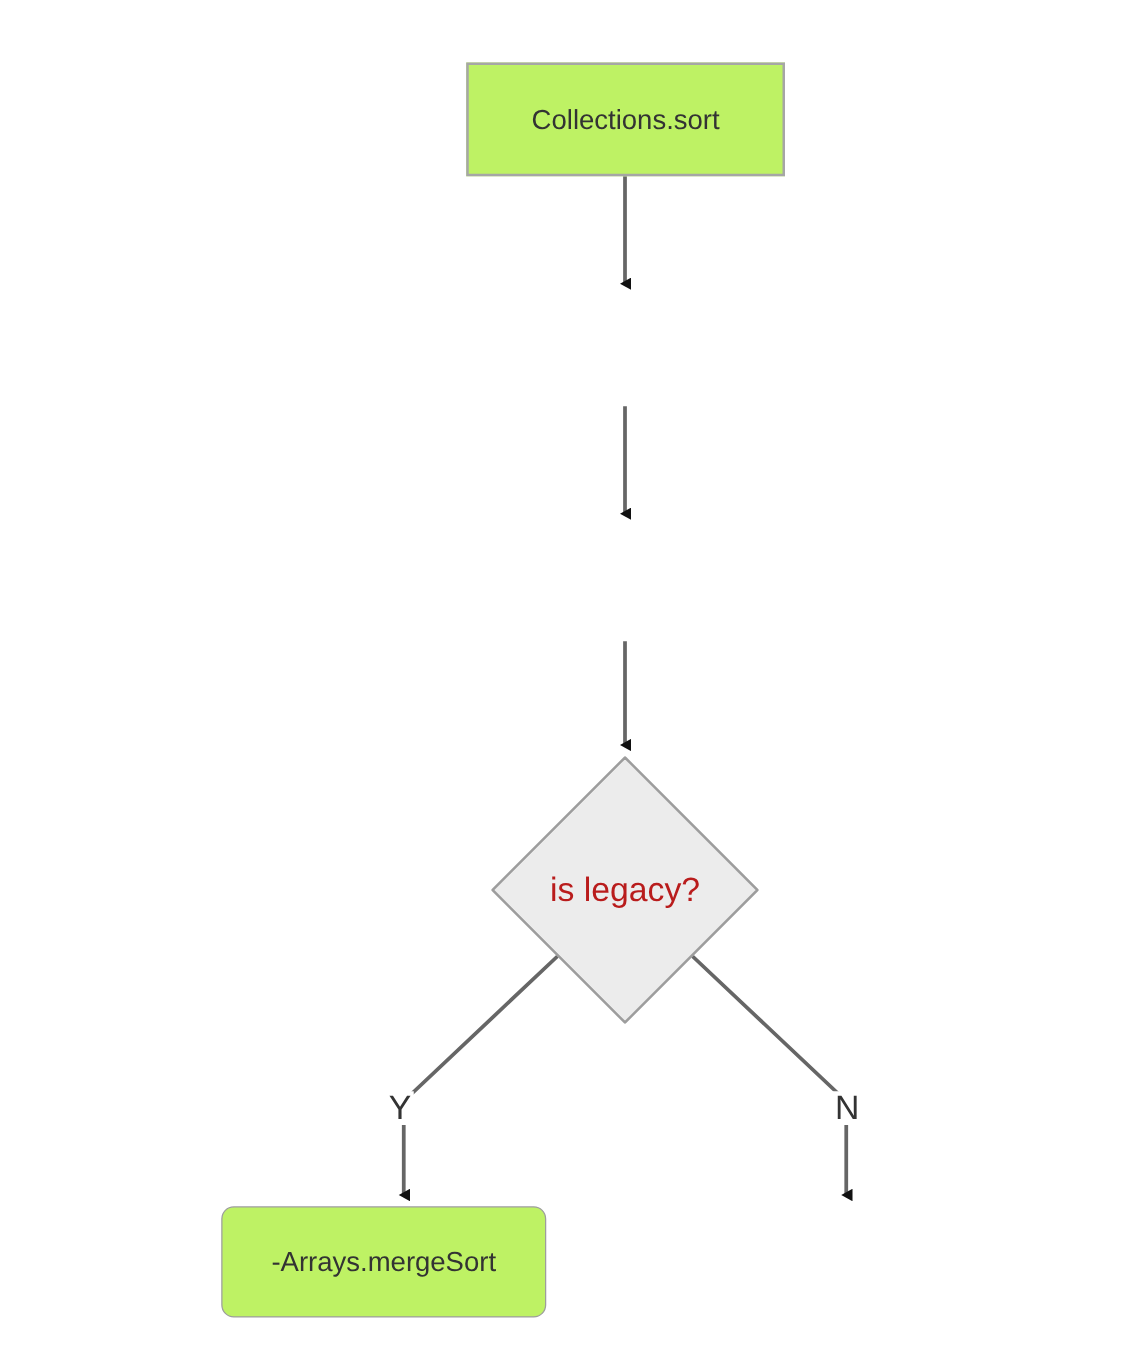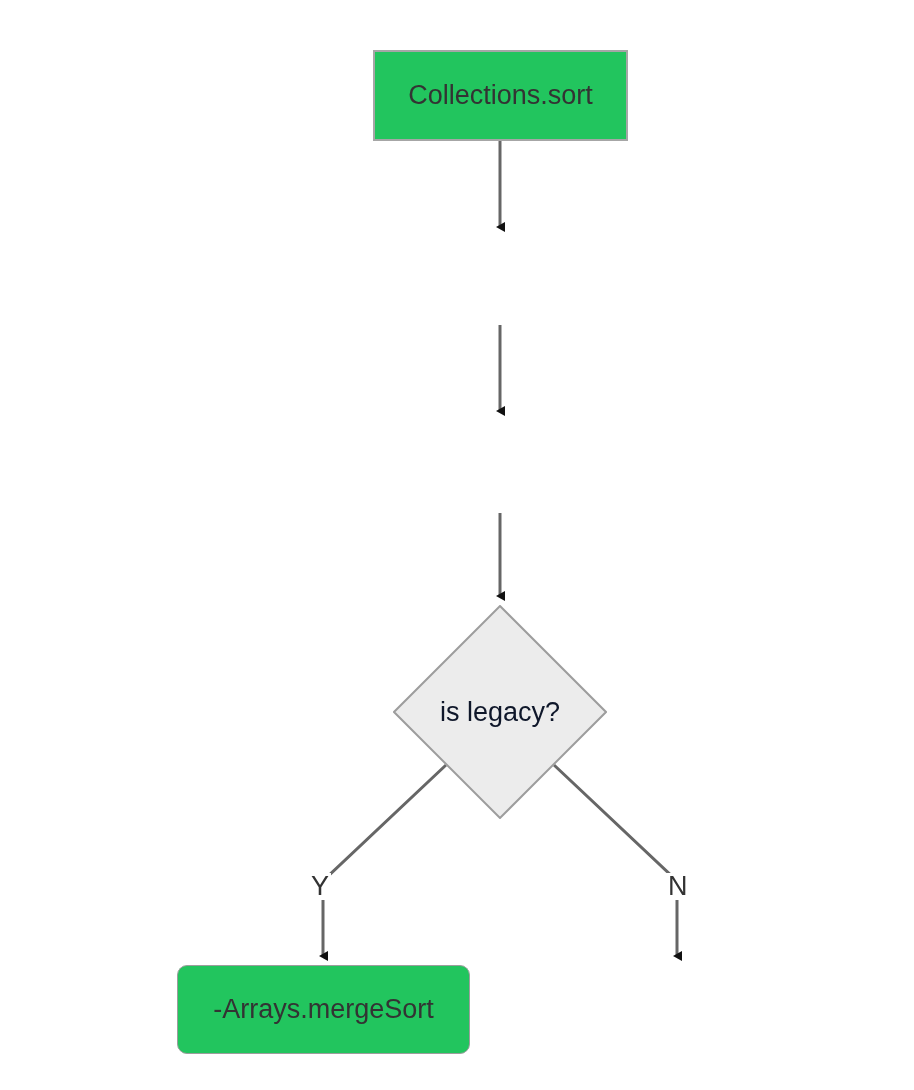--- a/index.html
+++ b/index.html
@@ -23,27 +23,27 @@
   #edge-layer {
     position: absolute;
     left: 0;
     top: 0;
     width: 914px;
     height: 1090px;
   }
   .node {
     position: absolute;
     box-sizing: border-box;
-    background: #22c55e;
+    background: #bef264;
     border: 1px solid #9d9d9d;
     display: flex;
     align-items: center;
     justify-content: center;
     color: #333333;
-    font-size: 27px;
+    font-size: 22px;
     line-height: 1;
     white-space: nowrap;
     letter-spacing: 0px;
   }
   .node.rect-sharp {
     border-radius: 0;
     border-width: 2px;
     border-color: #a6a6a6;
   }
   .node.rect-round {
@@ -51,21 +51,21 @@
   }
   .diamond-node {
     position: absolute;
     display: flex;
     align-items: center;
     justify-content: center;
   }
   .diamond-node .diamond-label {
     position: relative;
     z-index: 2;
-    color: #0f172a;
+    color: #b91c1c;
     font-size: 27px;
     line-height: 1;
     white-space: nowrap;
   }
   .diamond-node svg {
     position: absolute;
     left: 0;
     top: 0;
     z-index: 1;
   }
@@ -123,21 +123,21 @@
 
 
 
   <div class="diamond-node" style="left:393px; top:605px; width:214px; height:214px;">
     <svg width="214" height="214" viewBox="0 0 214 214">
       <polygon points="107,1 213,107 107,213 1,107" fill="#ececec" stroke="#9d9d9d" stroke-width="2"></polygon>
     </svg>
     <span class="diamond-label">is legacy?</span>
   </div>
 
-  <div class="node rect-round" style="left:177px; top:965px; width:293px; height:89px;">
+  <div class="node rect-round" style="left:177px; top:965px; width:260px; height:89px;">
     <span>-Arrays.mergeSort</span>
   </div>
 
 
   <div class="edge-label" style="left:309px; top:873px;">Y</div>
 
   <div class="edge-label" style="left:666px; top:873px;">N</div>
 
 </div>
 

